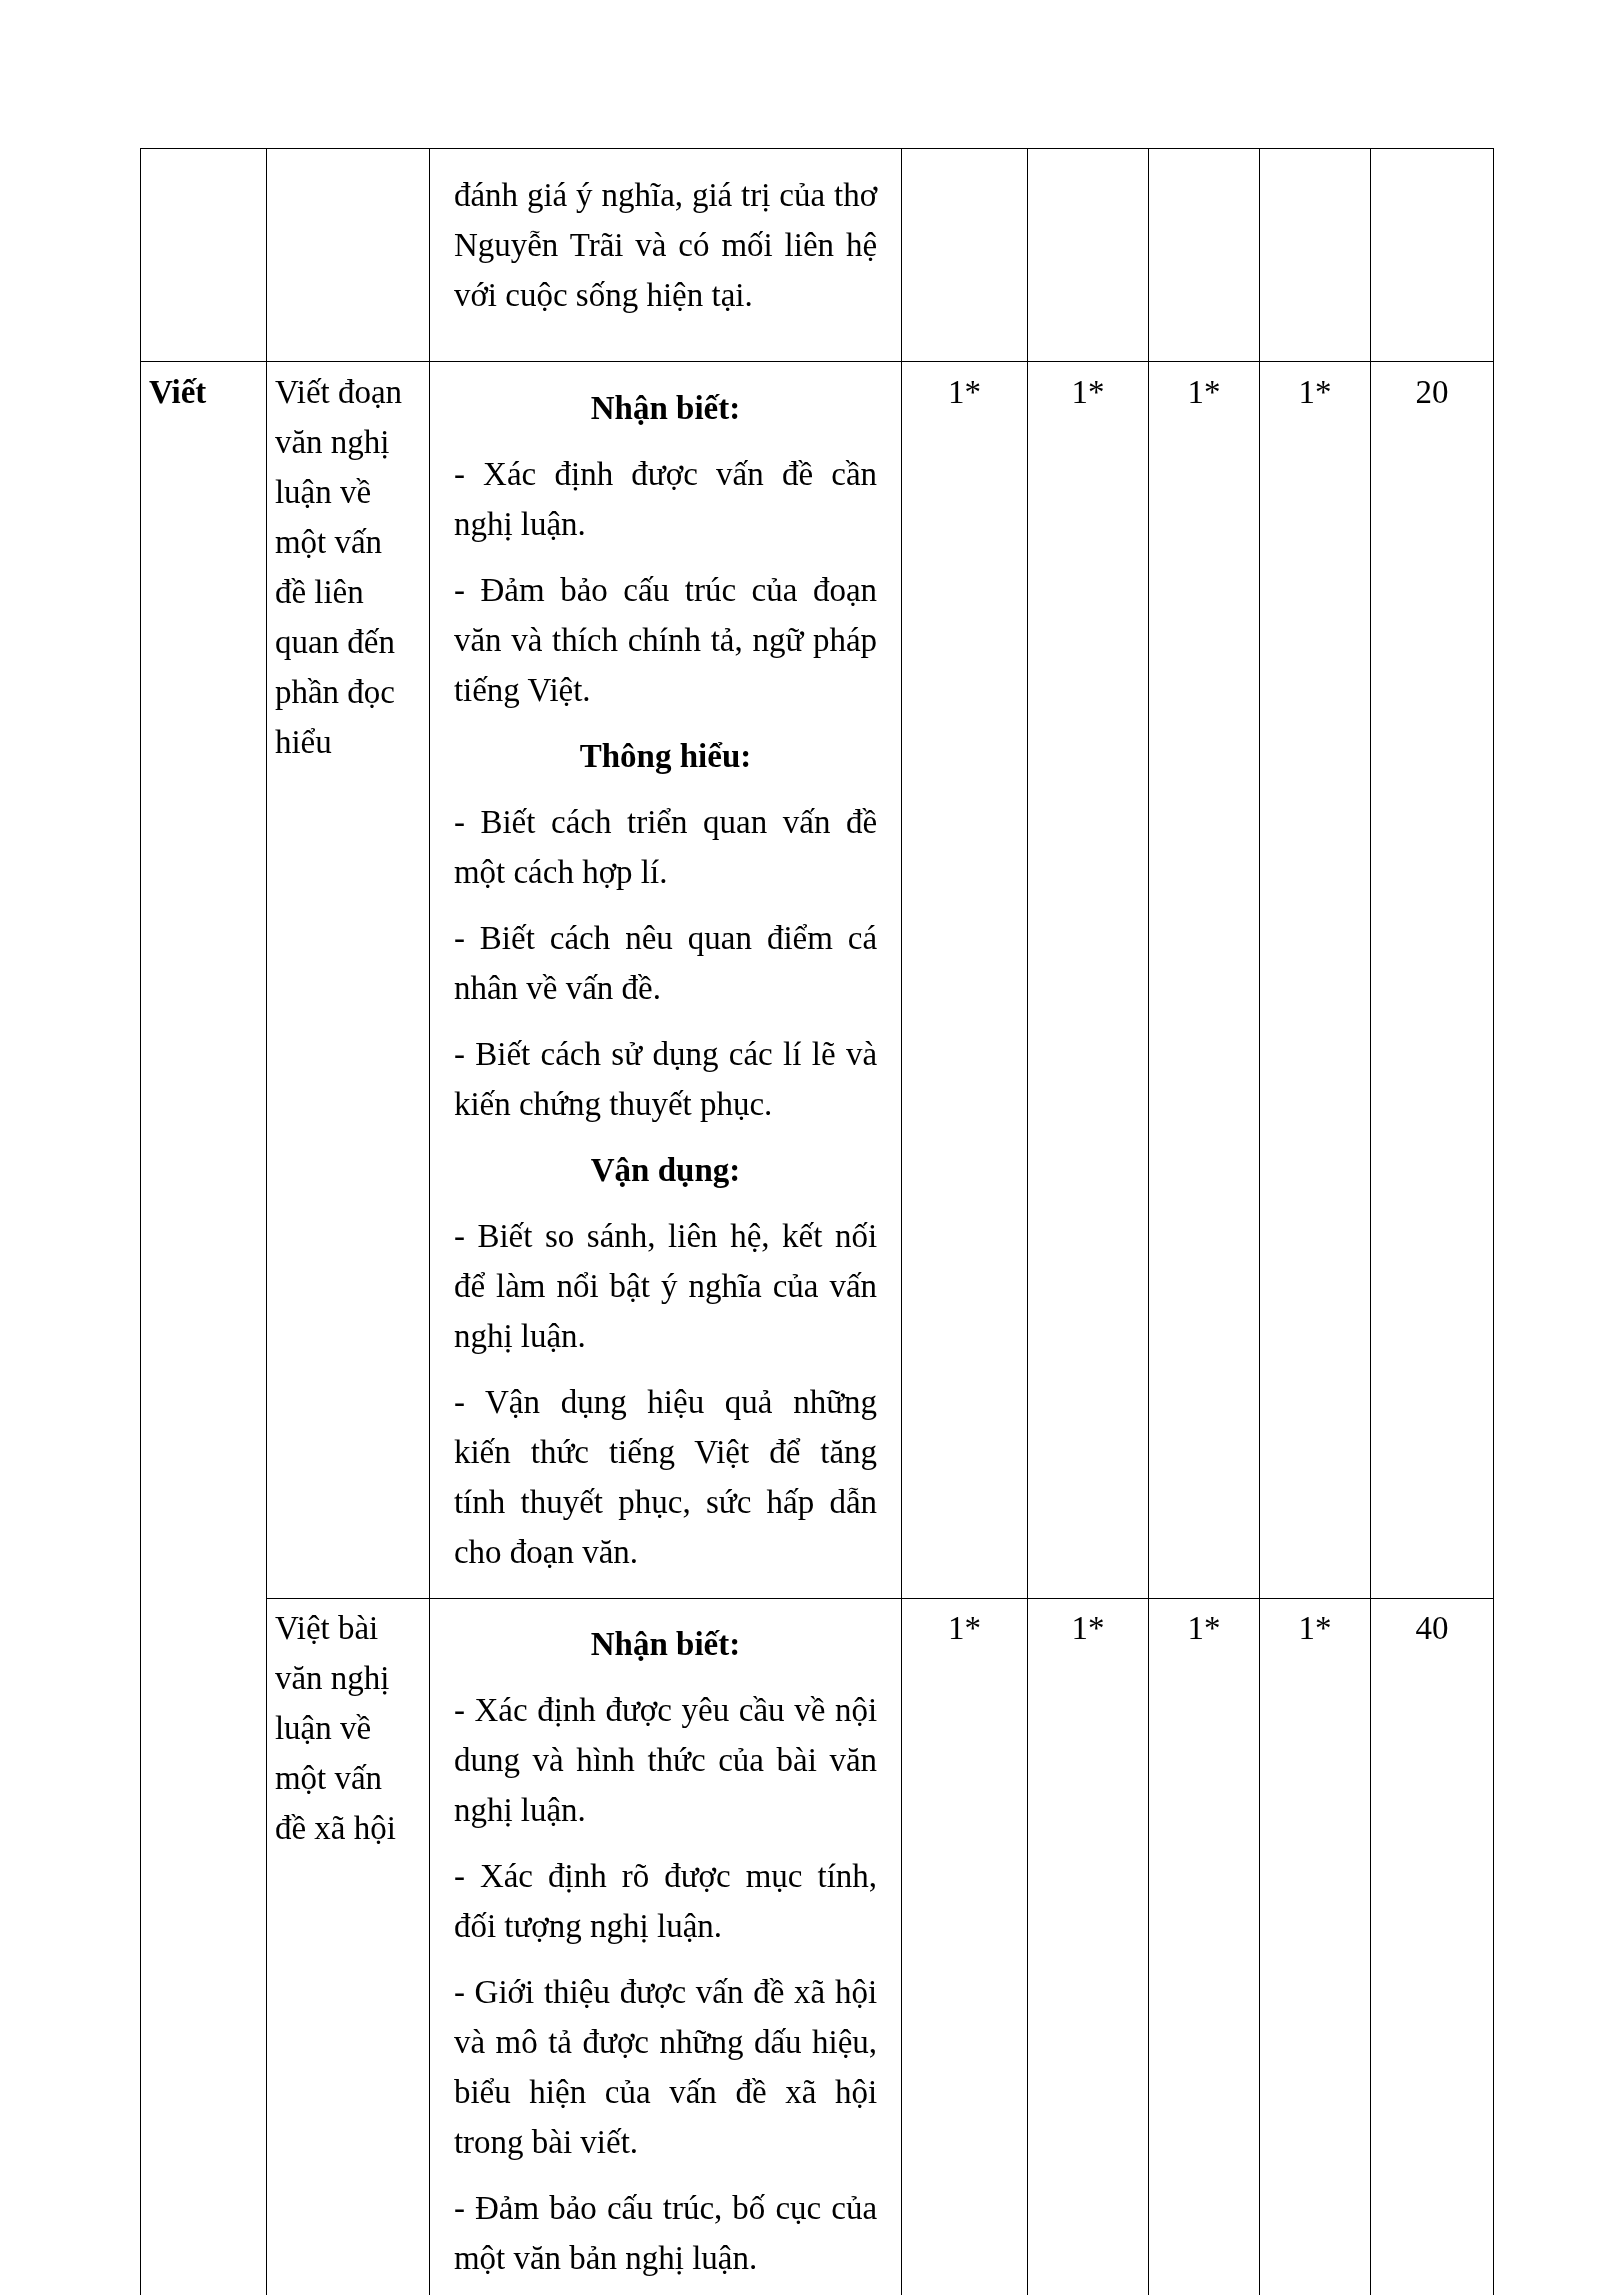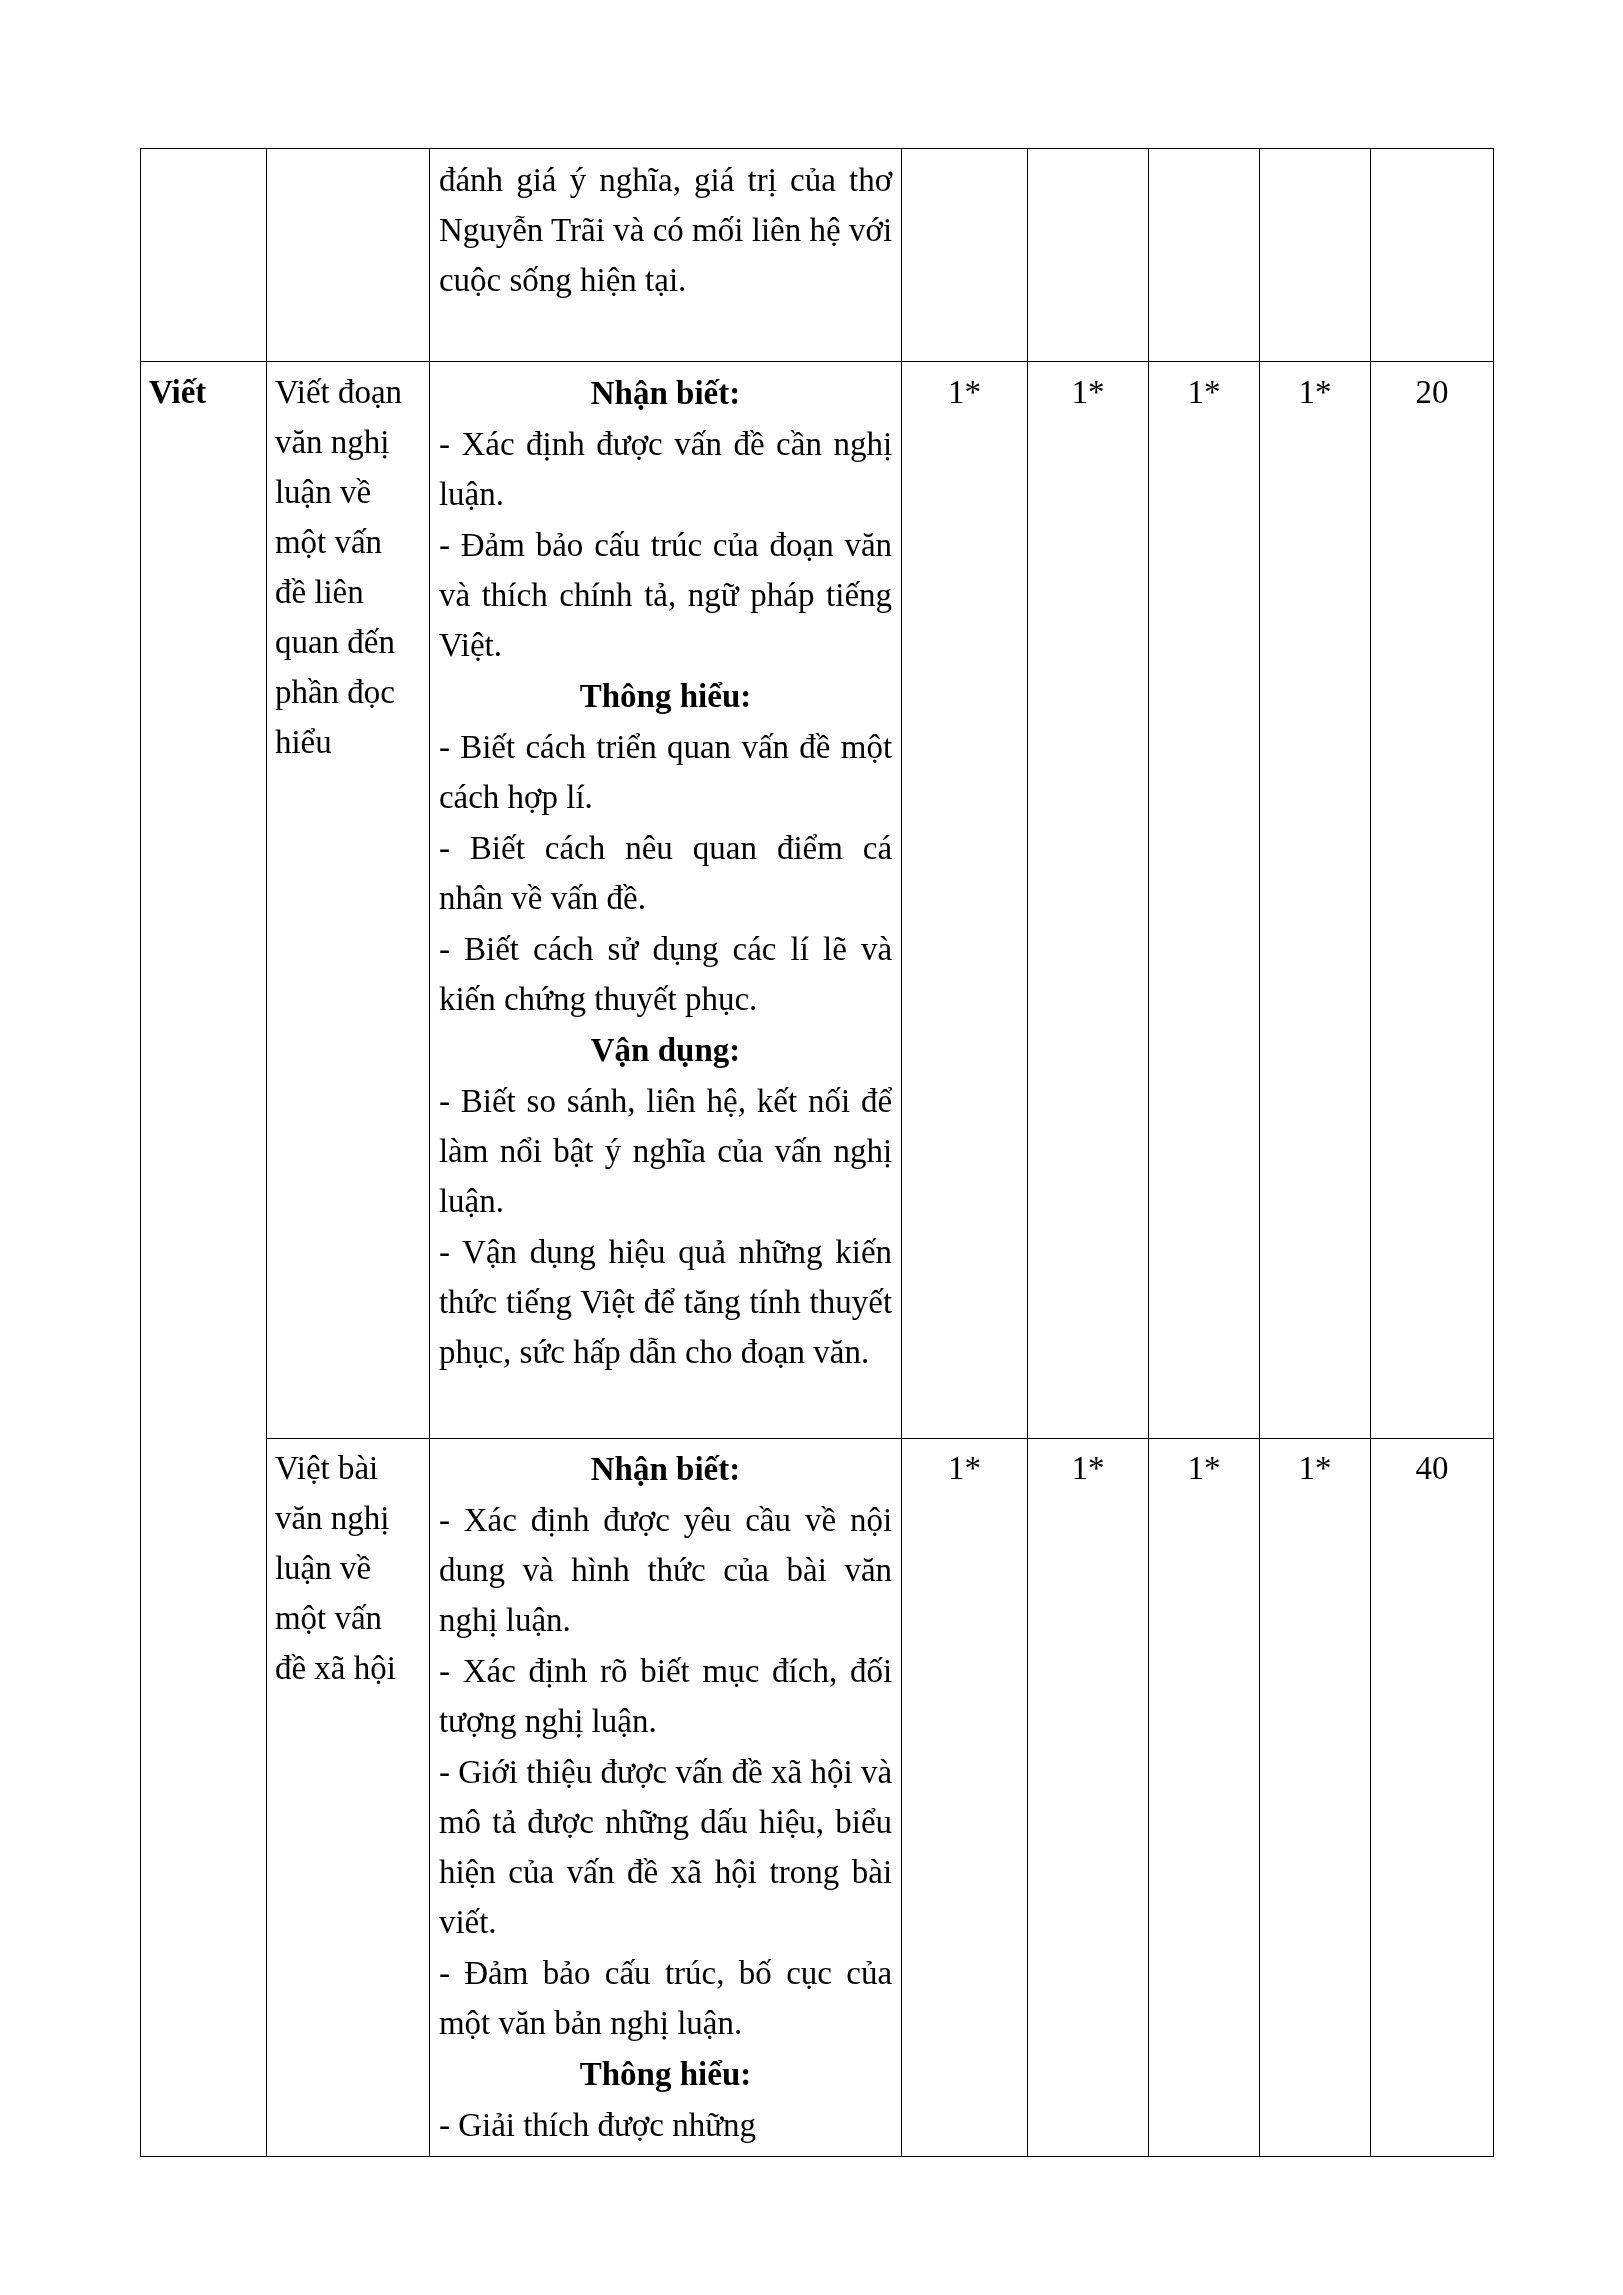--- a/index.html
+++ b/index.html
@@ -36,21 +36,21 @@
     padding-top: 6.3px;
   }
   td.skill-cell {
     text-align: left;
     padding: 6.3px 4.7px;
   }
   td.num-cell {
     text-align: center;
     padding-top: 6.3px;
   }
-  p { margin: 1px; }
+  p { margin: 16px; }
   .crit-heading {
     font-weight: bold;
     text-align: center;
   }
   .crit-item {
     text-align: justify;
   }
   
   tr.row-cont  td { height: 203px; }
   tr.row-para  td { height: 1066px; }
@@ -106,21 +106,21 @@
       <td class="num-cell">1*</td>
       <td class="num-cell">1*</td>
       <td class="num-cell">20</td>
     </tr>
 
     <tr class="row-essay">
       <td class="skill-cell">Việt bài văn nghị luận về một vấn đề xã hội</td>
       <td class="criteria-cell">
             <p class="crit-heading">Nhận biết:</p>
             <p class="crit-item">- Xác định được yêu cầu về nội dung và hình thức của bài văn nghị luận.</p>
-            <p class="crit-item">- Xác định rõ biết mục đích, đối tượng nghị luận.</p>
+            <p class="crit-item">- Xác định rõ được mục tính, đối tượng nghị luận.</p>
             <p class="crit-item">- Giới thiệu được vấn đề xã hội và mô tả được những dấu hiệu, biểu hiện của vấn đề xã hội trong bài viết.</p>
             <p class="crit-item">- Đảm bảo cấu trúc, bố cục của một văn bản nghị luận.</p>
             <p class="crit-heading">Thông hiểu:</p>
             <p class="crit-item">- Giải thích được những</p>
           </td>
       <td class="num-cell">1*</td>
       <td class="num-cell">1*</td>
       <td class="num-cell">1*</td>
       <td class="num-cell">1*</td>
       <td class="num-cell">40</td>

